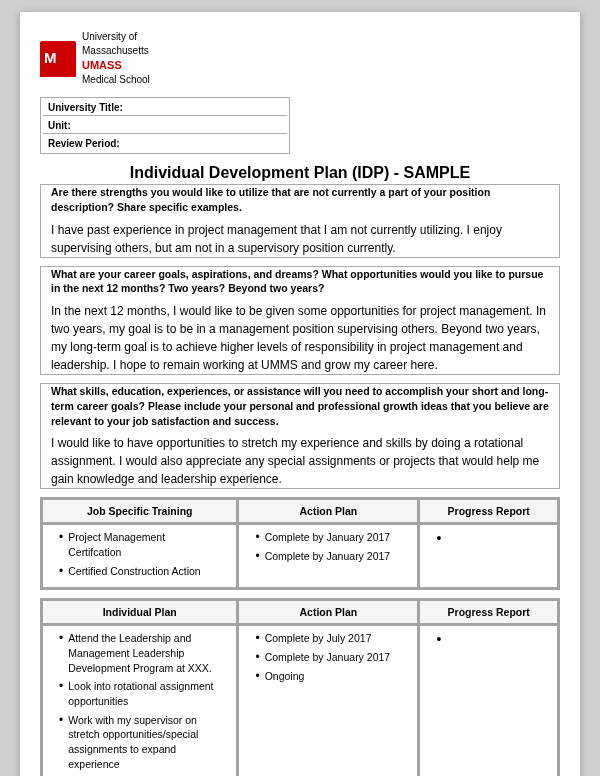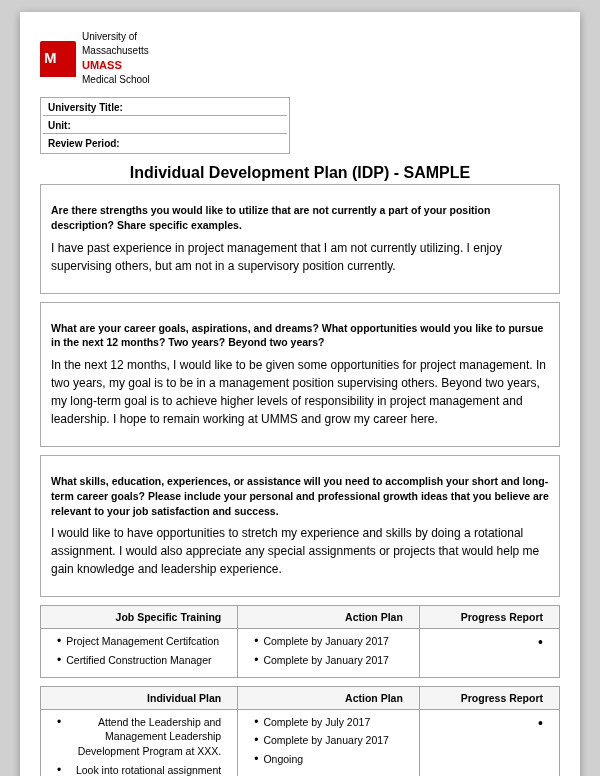--- a/index.html
+++ b/index.html
@@ -61,46 +61,45 @@
     .main-title {
       text-align: center;
       font-size: 16px;
       font-weight: bold;
       margin-bottom: 2px;
     }
 
     
     .section-block {
       border: 1px solid #aaa;
-      padding: 18px 10px;
+      padding: 0 10px;
       margin-bottom: 8px;
     }
     .section-question {
       font-weight: bold;
       font-size: 10.5px;
       margin-bottom: 6px;
       line-height: 1.4;
     }
     .section-answer {
       font-size: 12px;
       line-height: 1.5;
     }
 
     
     .training-table {
       width: 100%;
       border-collapse: collapse;
       margin-bottom: 8px;
     }
     .training-table th, .training-table td {
-      border: 1px solid #a3a3a3;
+      border: 3px solid #a3a3a3;
       padding: 5px 16px;
       vertical-align: top;
       font-size: 10.5px;
-      text-align: right;
     }
     .training-table th {
       background: #f5f5f5;
       font-weight: bold;
       font-size: 10.5px;
     }
     .col-training { width: 38%; }
     .col-action { width: 35%; }
     .col-progress { width: 27%; }
 
@@ -189,21 +188,21 @@
       </tr>
     </thead>
     <tbody id="job-training-rows">
         <tr>
       <td class="col-training">
             <ul class="bullet-list">
               <li>
                 <span>Project Management Certifcation</span>
               </li>
               <li>
-                <span>Certified Construction Manager</span>
+                <span>Certified Construction Action</span>
               </li>
             </ul>
           </td>
       <td class="col-action">
             <ul class="bullet-list">
               <li>
                 <span>Complete by January 2017</span>
               </li>
               <li>
                 <span>Complete by January 2017</span>

